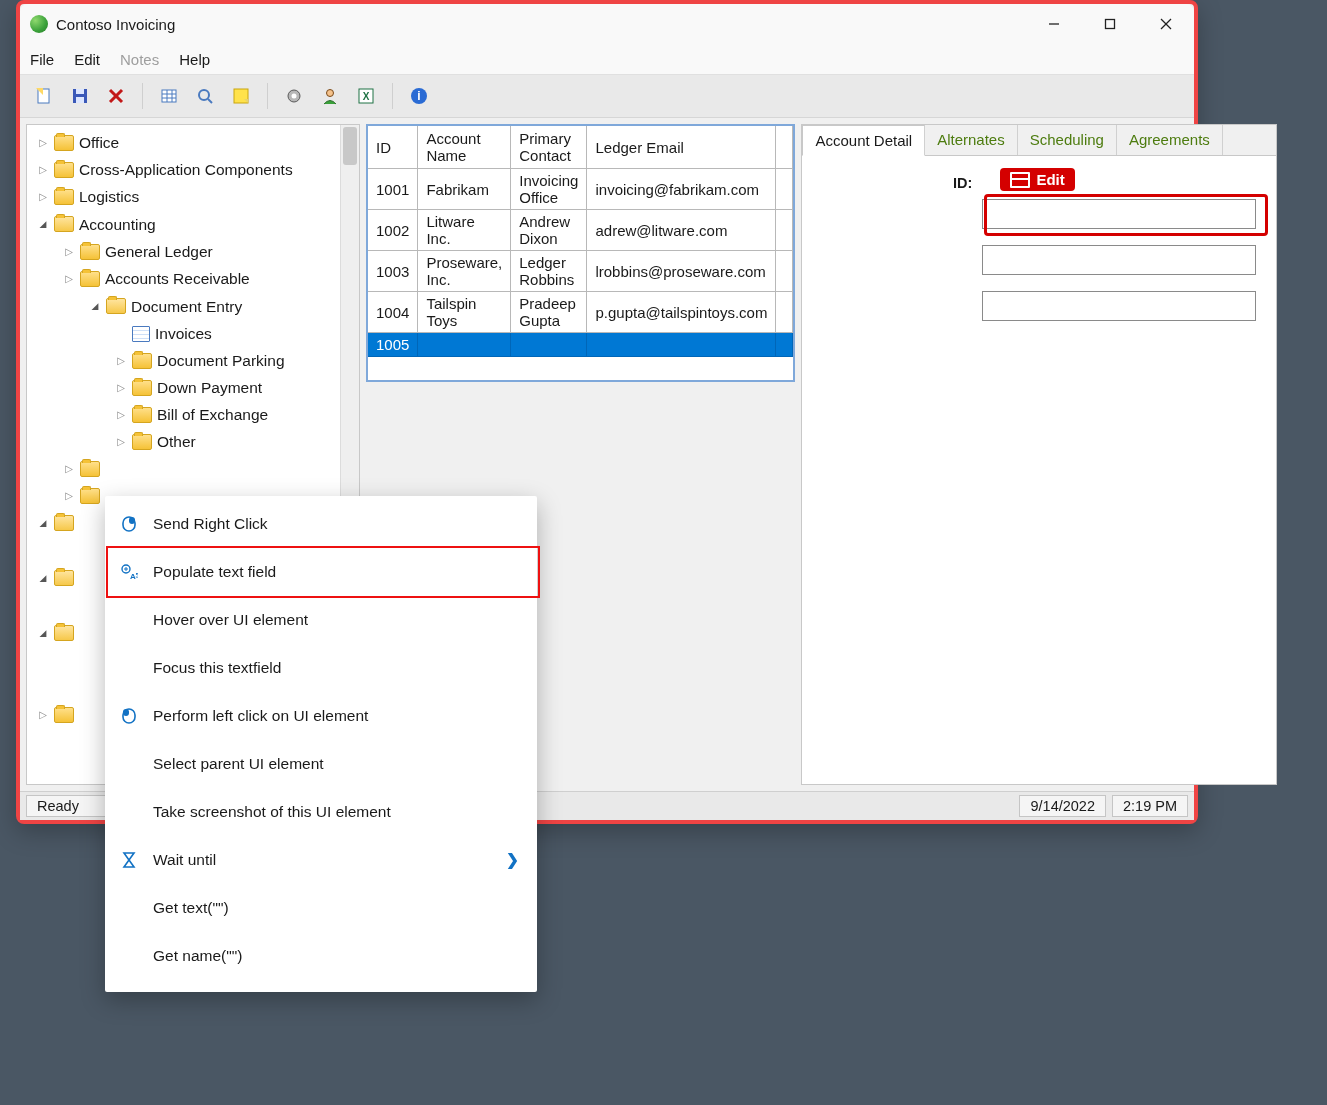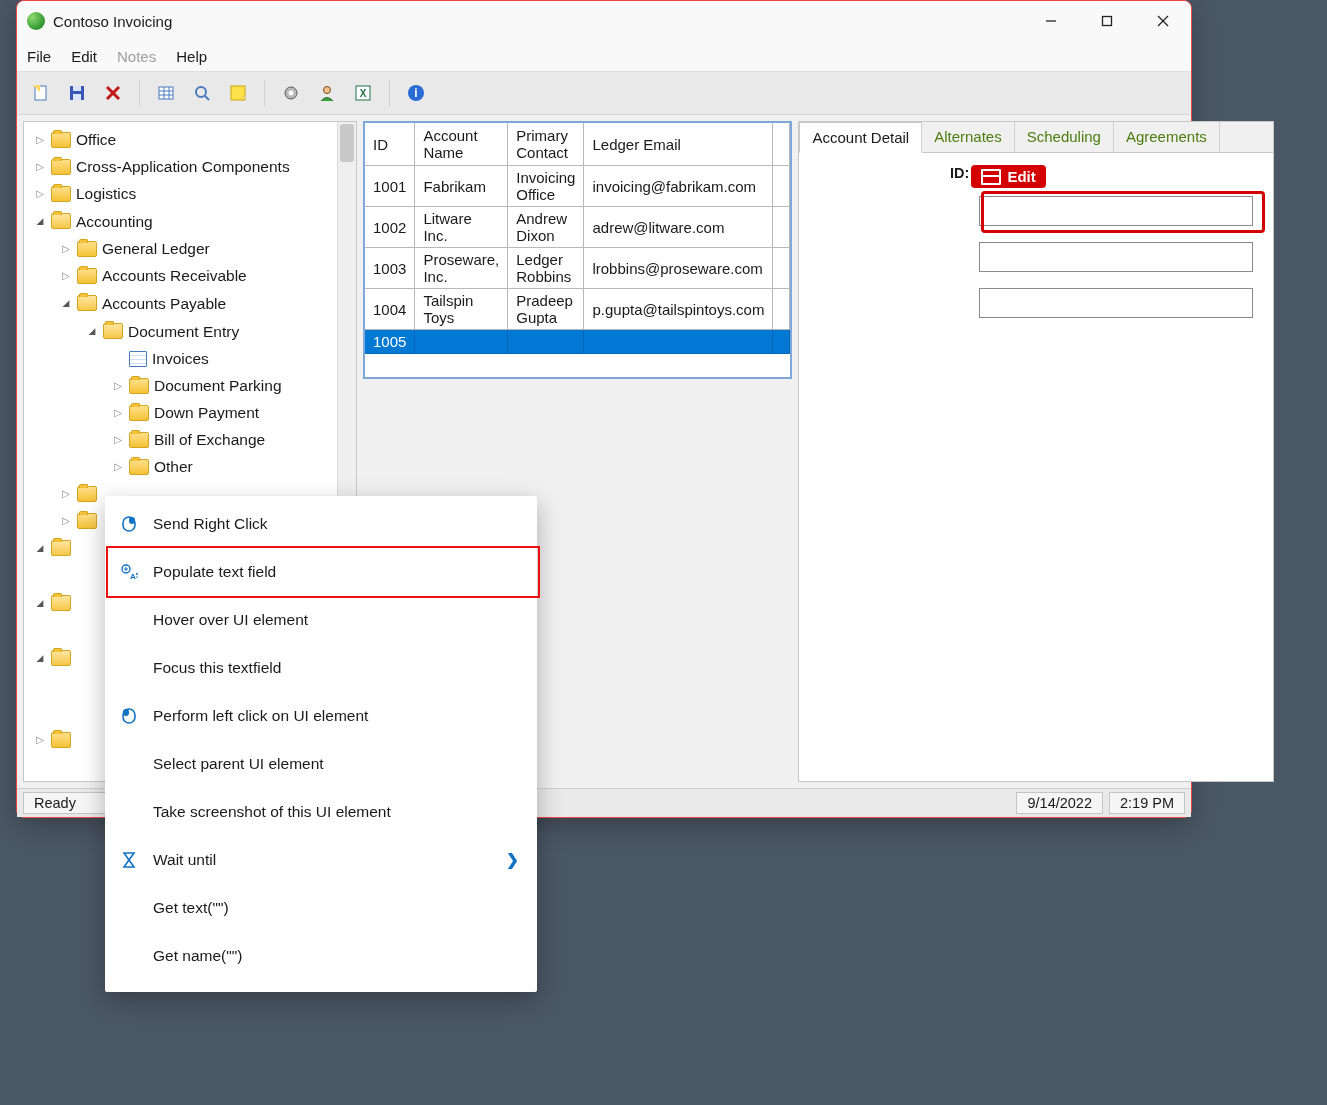--- a/index.html
+++ b/index.html
@@ -9,21 +9,21 @@
     font-size: 14.5px;
     color: #1a1a1a;
     width: 1327px; height: 1105px;
     overflow: hidden;
   }
   .window {
     position: absolute;
     left: 16px; top: 0px;
     width: 1174px; height: 816px;
     background: #f0f0f0;
-    border: 1px solid #ef4444;
+    border: 4px solid #ef4444;
     border-radius: 8px;
     box-shadow: 0 8px 24px rgba(0,0,0,.25);
     display: flex; flex-direction: column;
   }
   
   .titlebar {
     height: 40px;
     display: flex; align-items: center;
     padding-left: 10px;
     background: #f9f9f9;
@@ -292,25 +292,20 @@
           </div>
         <div class="row indent-1">
             <span class="twisty closed"></span>
             <span class="folder"></span>
             <span>General Ledger</span>
           </div>
         <div class="row indent-1">
             <span class="twisty closed"></span>
             <span class="folder"></span>
             <span>Accounts Receivable</span>
-          </div>
-        <div class="row indent-1">
-            <span class="twisty open"></span>
-            <span class="folder open"></span>
-            <span>Accounts Payable</span>
           </div>
         <div class="row indent-2">
             <span class="twisty open"></span>
             <span class="folder open"></span>
             <span>Document Entry</span>
           </div>
         <div class="row indent-3">
             <span class="twisty none"></span>
             <span class="table-icon"></span>
             <span>Invoices</span>
@@ -431,21 +426,21 @@
       </div>
 
       <div class="detail-panel">
         <div class="tabs">
           <div class="tab active">Account Detail</div>
           <div class="tab">Alternates</div>
           <div class="tab">Scheduling</div>
           <div class="tab">Agreements</div>
         </div>
         <div class="detail-body">
-          <div style="display:flex;align-items:flex-start;gap:2px;margin-bottom:8px;">
+          <div style="display:flex;align-items:flex-end;gap:28px;margin-bottom:8px;">
             <div class="field-label">ID:</div>
             <div class="edit-badge">
               <span class="eicon"></span>
               <span>Edit</span>
             </div>
           </div>
           <div class="input-highlight"></div>
           <div class="field-row">
             <div class="field-label"></div>
             <div class="field-input"></div>

